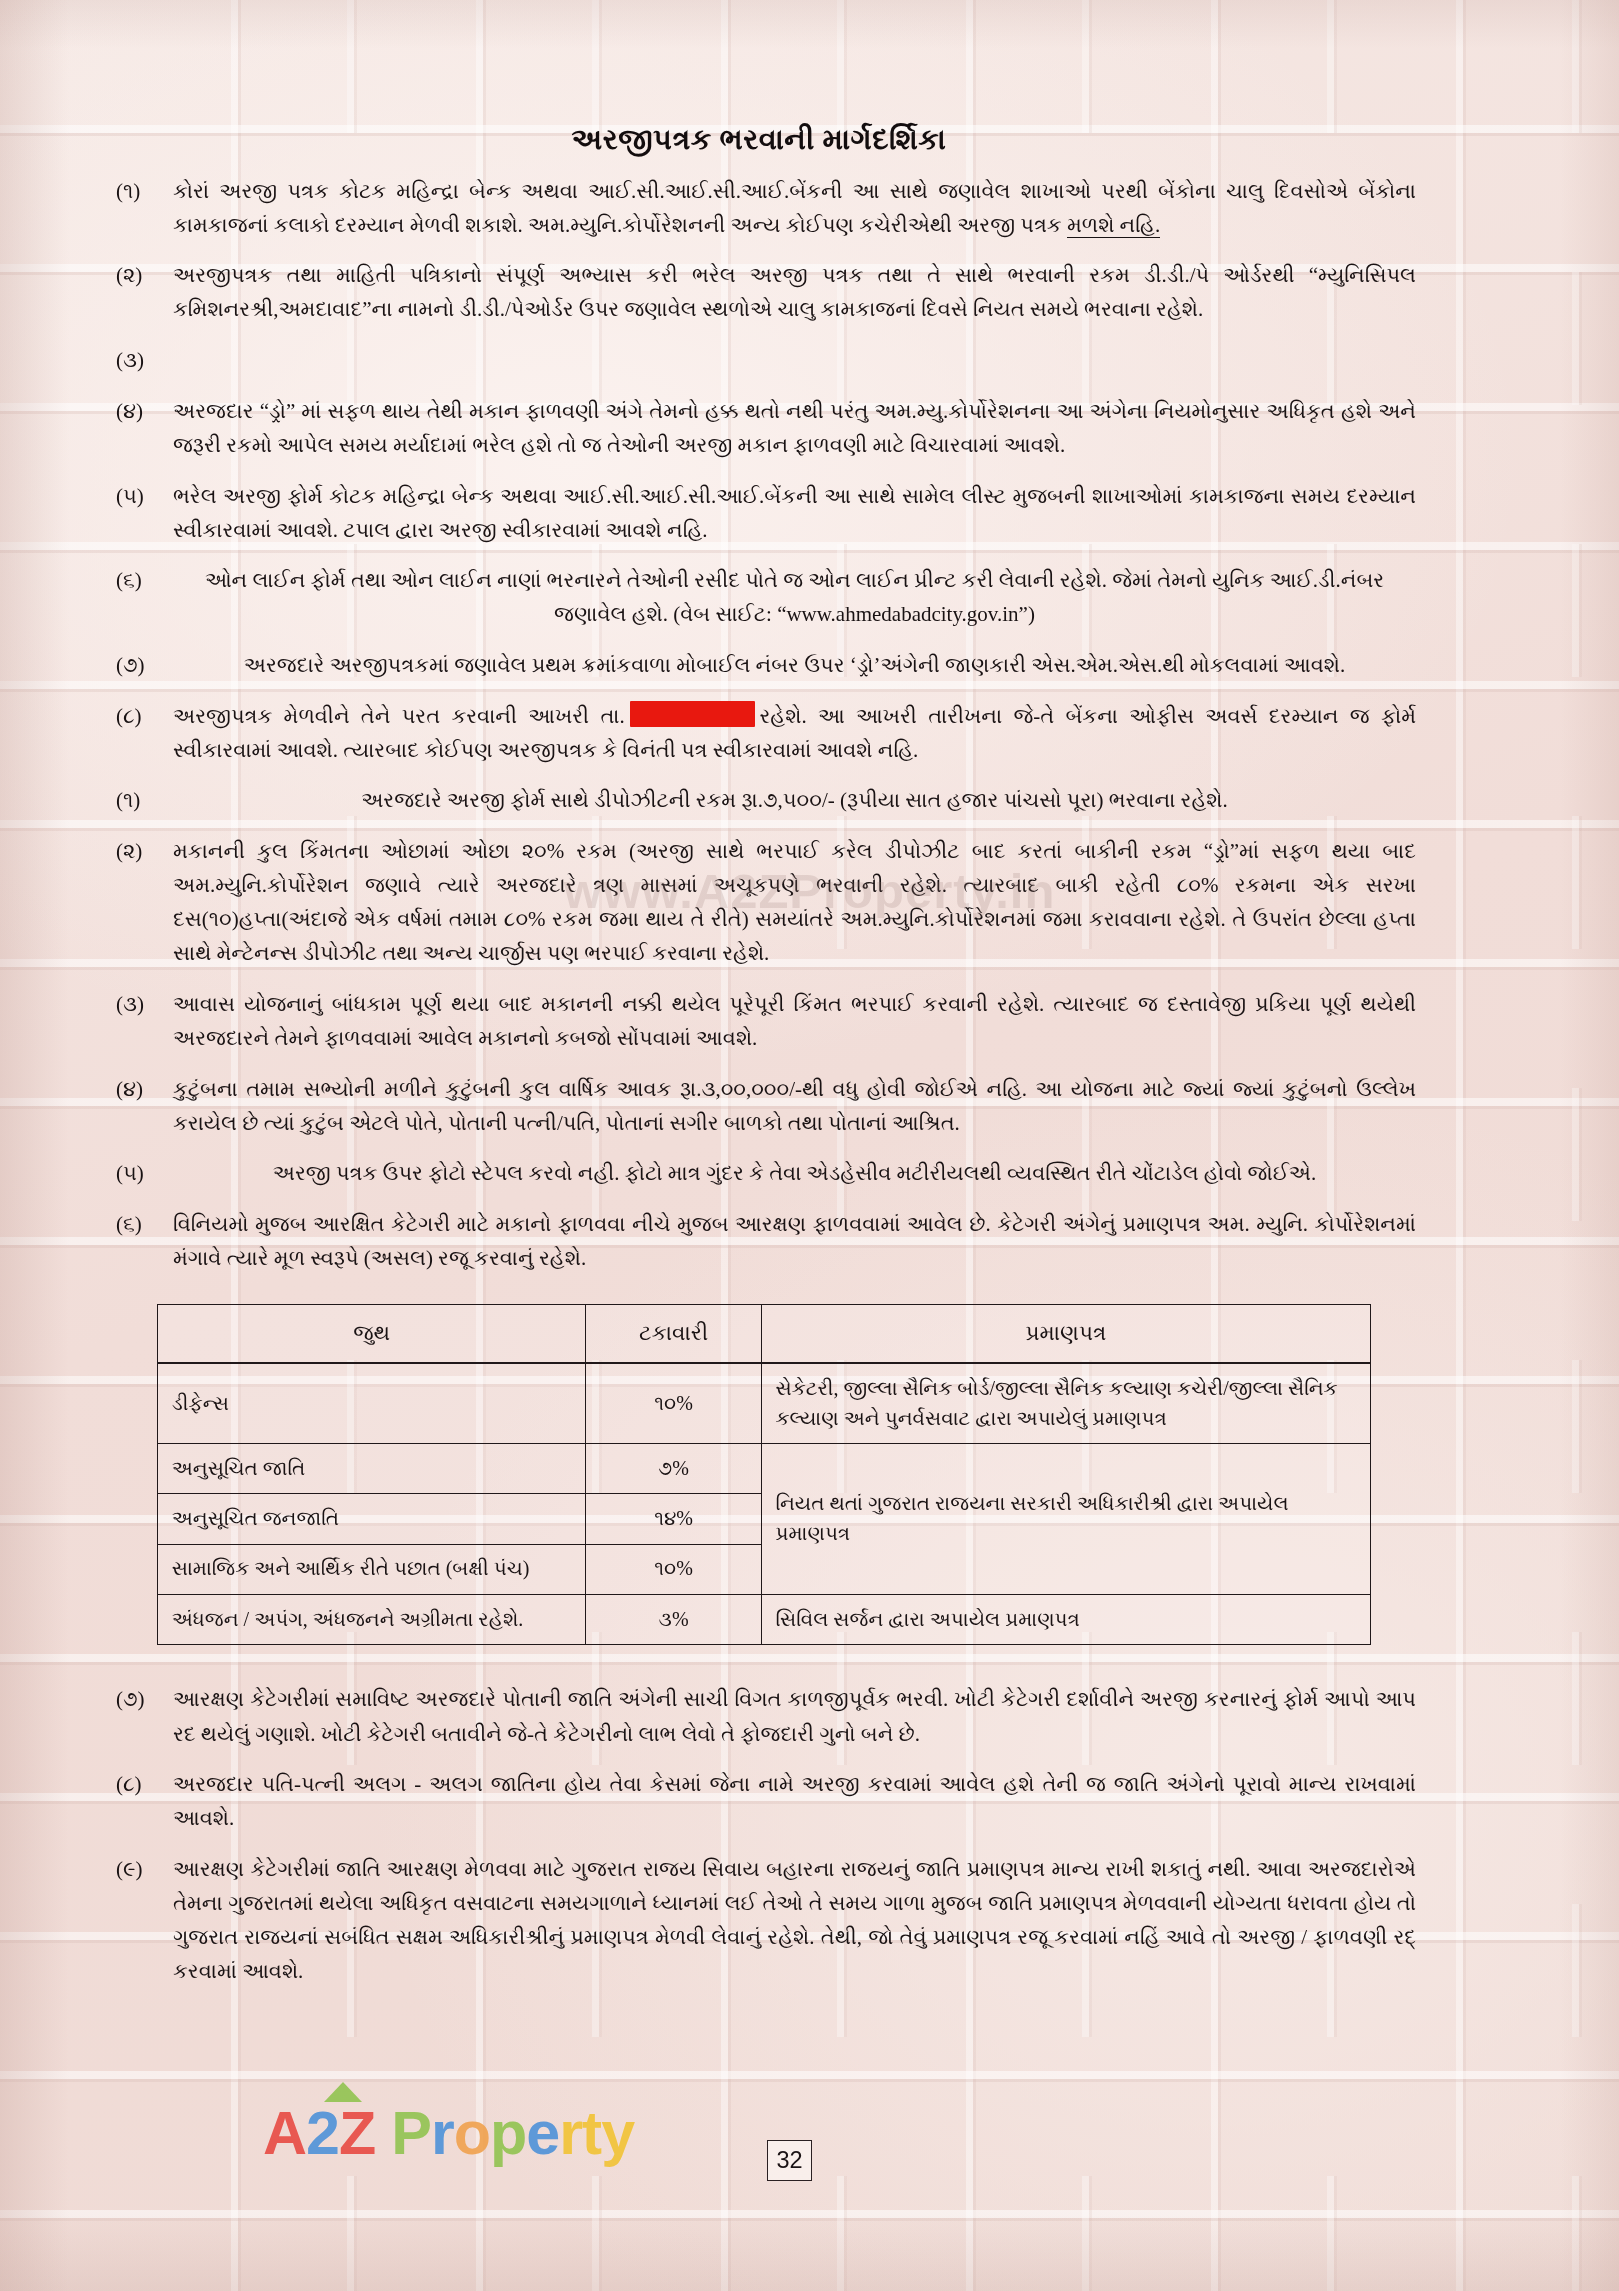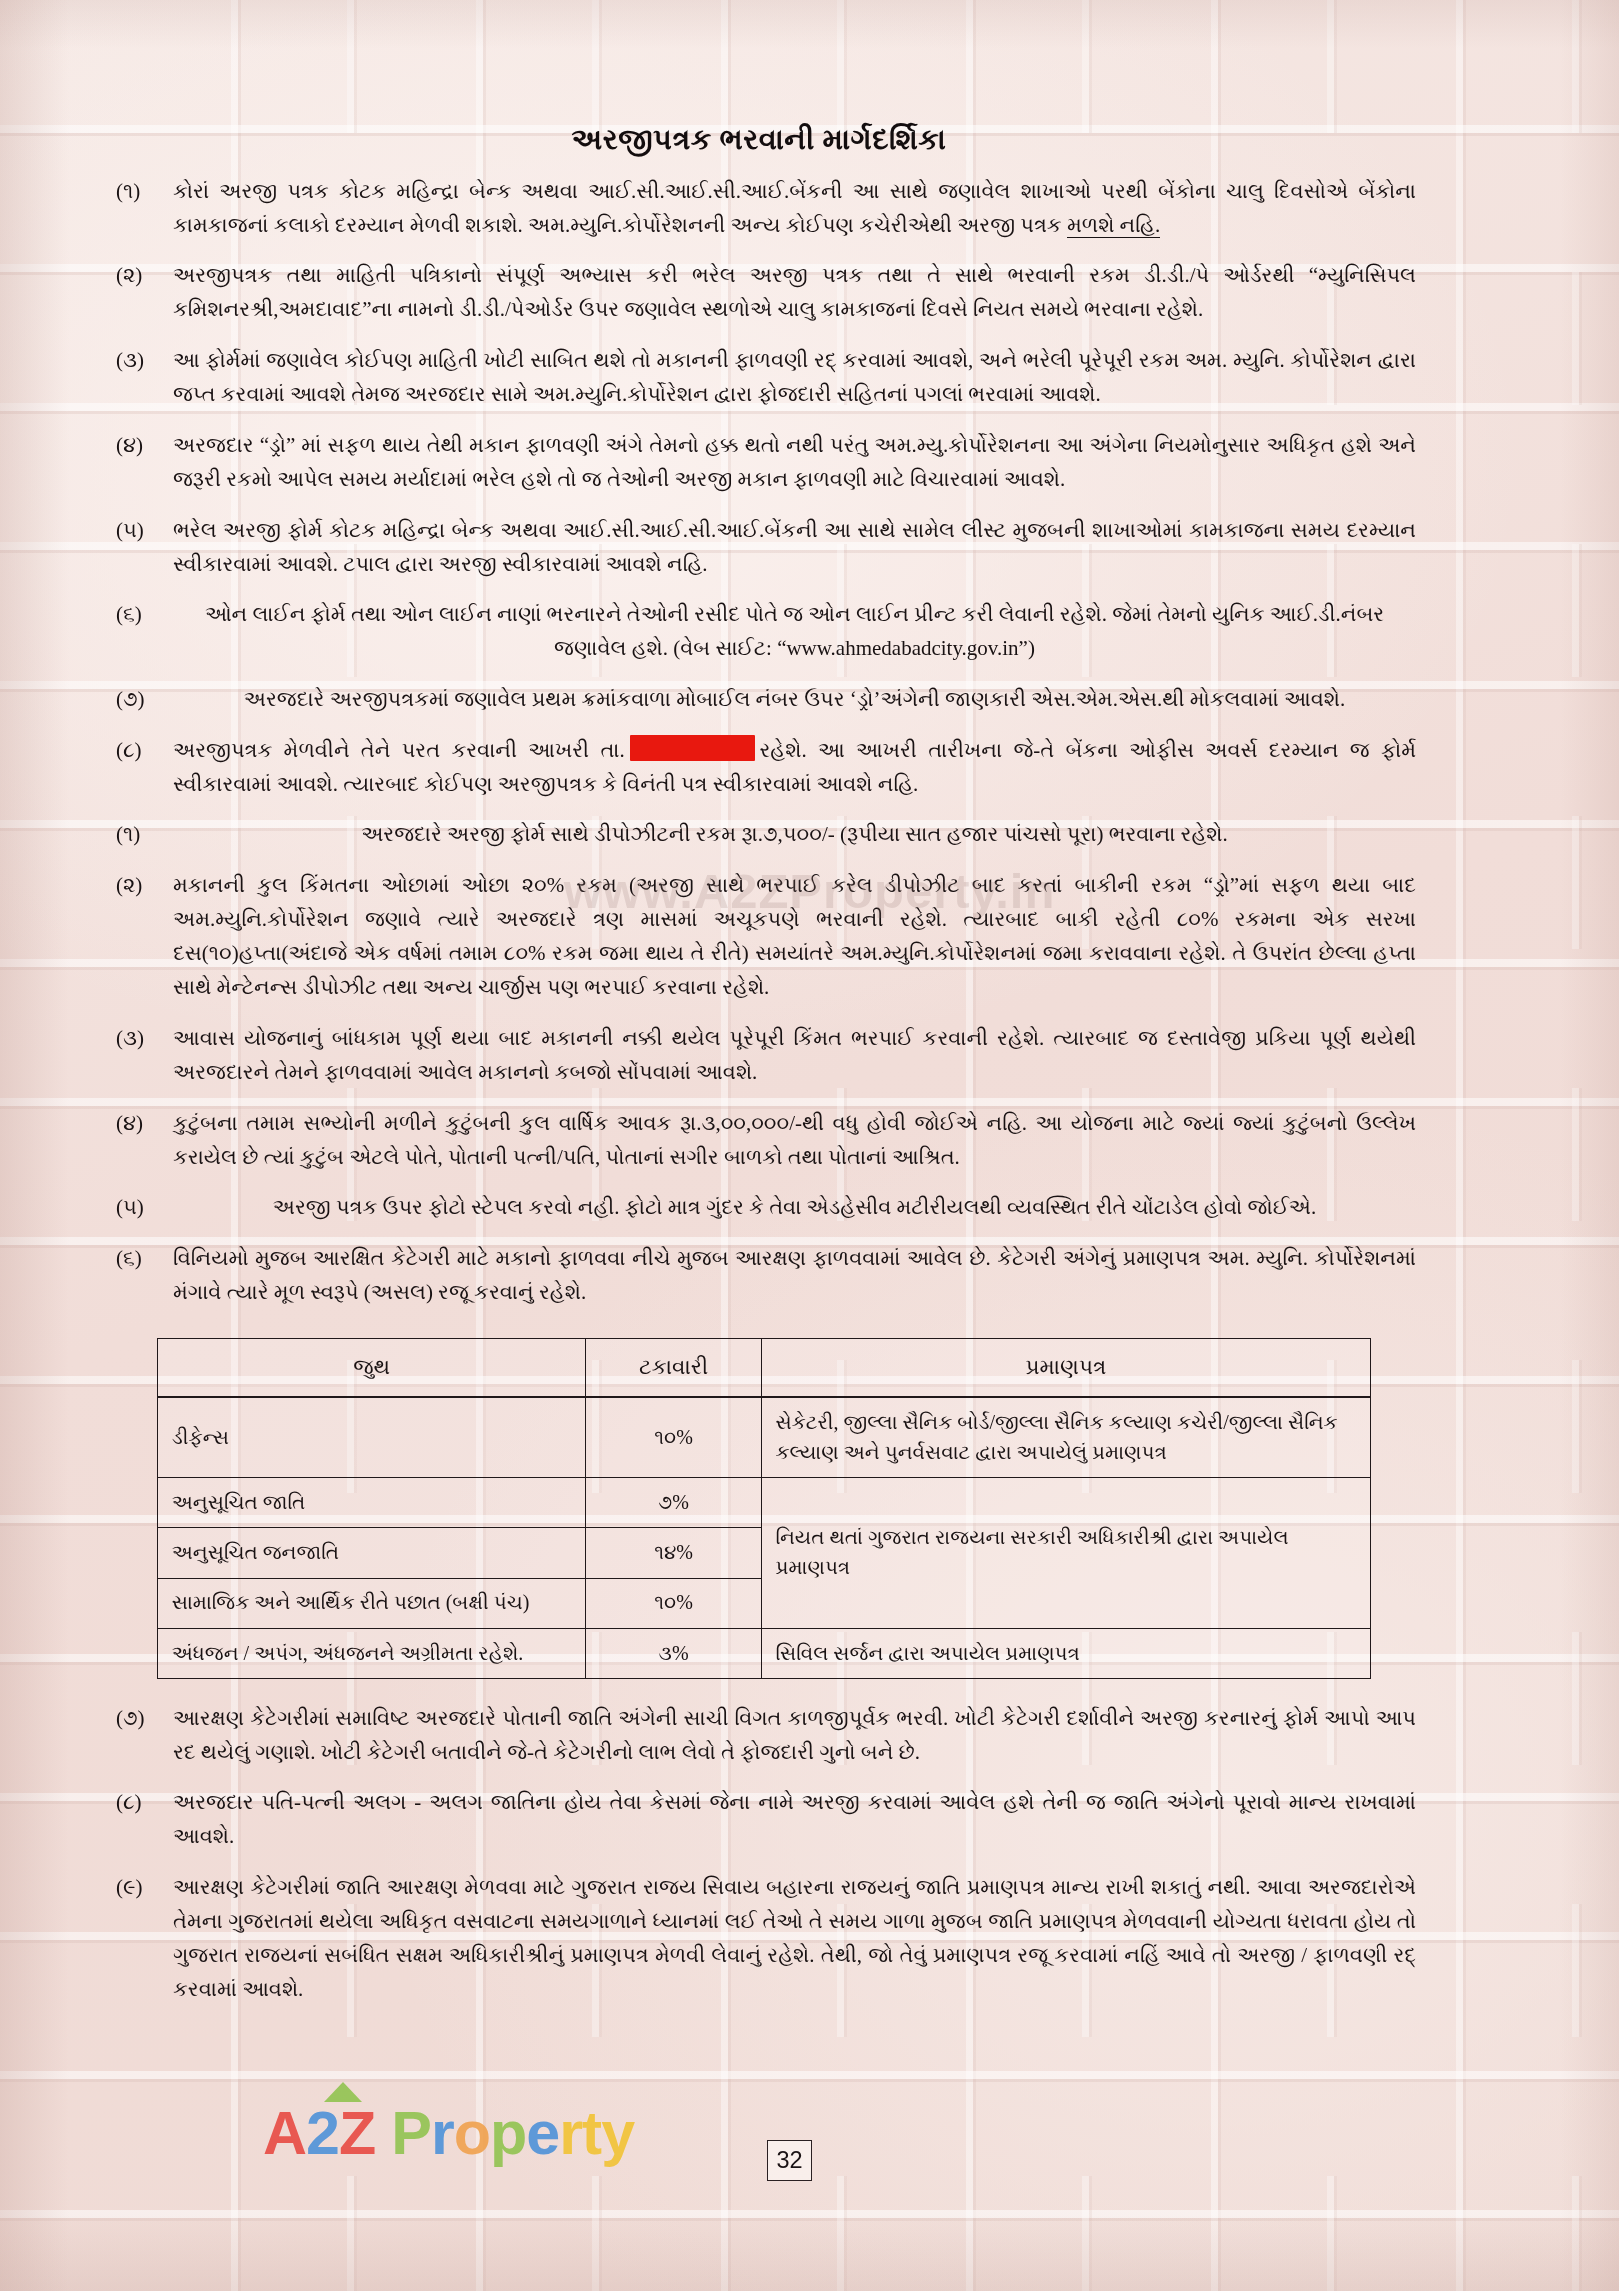--- a/index.html
+++ b/index.html
@@ -153,21 +153,21 @@
     background: #e8180f;
     vertical-align: -3.9px;
     margin: 0 4.9px;
     border-radius: 1px;
   }
 
   .ltr { direction: ltr; unicode-bidi: embed; }
 
   
   .table-wrap {
-    padding: 29px 147px 0 157px;
+    padding: 29px 147px 16px 157px;
   }
   table.res {
     width: 100%;
     border-collapse: collapse;
     font-size: 20px;
     line-height: 1.48;
   }
   table.res td, table.res th {
     border: 1.6px solid #20181a;
     padding: 9.8px 13.7px;
@@ -264,21 +264,20 @@
       <span class="txt"><span>કોરાં અરજી પત્રક કોટક મહિન્દ્રા બેન્ક અથવા આઈ.સી.આઈ.સી.આઈ.બેંકની આ સાથે જણાવેલ શાખાઓ પરથી બેંકોના ચાલુ દિવસોએ બેંકોના કામકાજનાં કલાકો દરમ્યાન મેળવી શકાશે. અમ.મ્યુનિ.કોર્પોરેશનની અન્ય કોઈપણ કચેરીએથી અરજી પત્રક </span><span class="u-line">મળશે નહિ.</span></span>
     </li>
 
     <li class="item">
       <span class="num">(૨)</span>
       <span class="txt">અરજીપત્રક તથા માહિતી પત્રિકાનો સંપૂર્ણ અભ્યાસ કરી ભરેલ અરજી પત્રક તથા તે સાથે ભરવાની રકમ ડી.ડી./પે ઓર્ડરથી “મ્યુનિસિપલ કમિશનરશ્રી,અમદાવાદ”ના નામનો ડી.ડી./પેઓર્ડર ઉપર જણાવેલ સ્થળોએ ચાલુ કામકાજનાં દિવસે નિયત સમયે ભરવાના રહેશે.</span>
     </li>
 
     <li class="item">
       <span class="num">(૩)</span>
-      <span class="txt">આ ફોર્મમાં જણાવેલ કોઈપણ માહિતી ખોટી સાબિત થશે તો મકાનની ફાળવણી રદ્ કરવામાં આવશે, અને ભરેલી પૂરેપૂરી રકમ અમ. મ્યુનિ. કોર્પોરેશન દ્વારા જપ્ત કરવામાં આવશે તેમજ અરજદાર સામે અમ.મ્યુનિ.કોર્પોરેશન દ્વારા ફોજદારી સહિતનાં પગલાં ભરવામાં આવશે.</span>
     </li>
 
     <li class="item">
       <span class="num">(૪)</span>
       <span class="txt">અરજદાર “ડ્રો” માં સફળ થાય તેથી મકાન ફાળવણી અંગે તેમનો હક્ક થતો નથી પરંતુ અમ.મ્યુ.કોર્પોરેશનના આ અંગેના નિયમોનુસાર અધિકૃત હશે અને જરૂરી રકમો આપેલ સમય મર્યાદામાં ભરેલ હશે તો જ તેઓની અરજી મકાન ફાળવણી માટે વિચારવામાં આવશે.</span>
     </li>
 
     <li class="item">
       <span class="num">(૫)</span>
       <span class="txt">ભરેલ અરજી ફોર્મ  કોટક મહિન્દ્રા બેન્ક અથવા આઈ.સી.આઈ.સી.આઈ.બેંકની આ સાથે સામેલ લીસ્ટ મુજબની શાખાઓમાં કામકાજના સમય દરમ્યાન સ્વીકારવામાં આવશે. ટપાલ દ્વારા અરજી સ્વીકારવામાં આવશે નહિ.</span>

